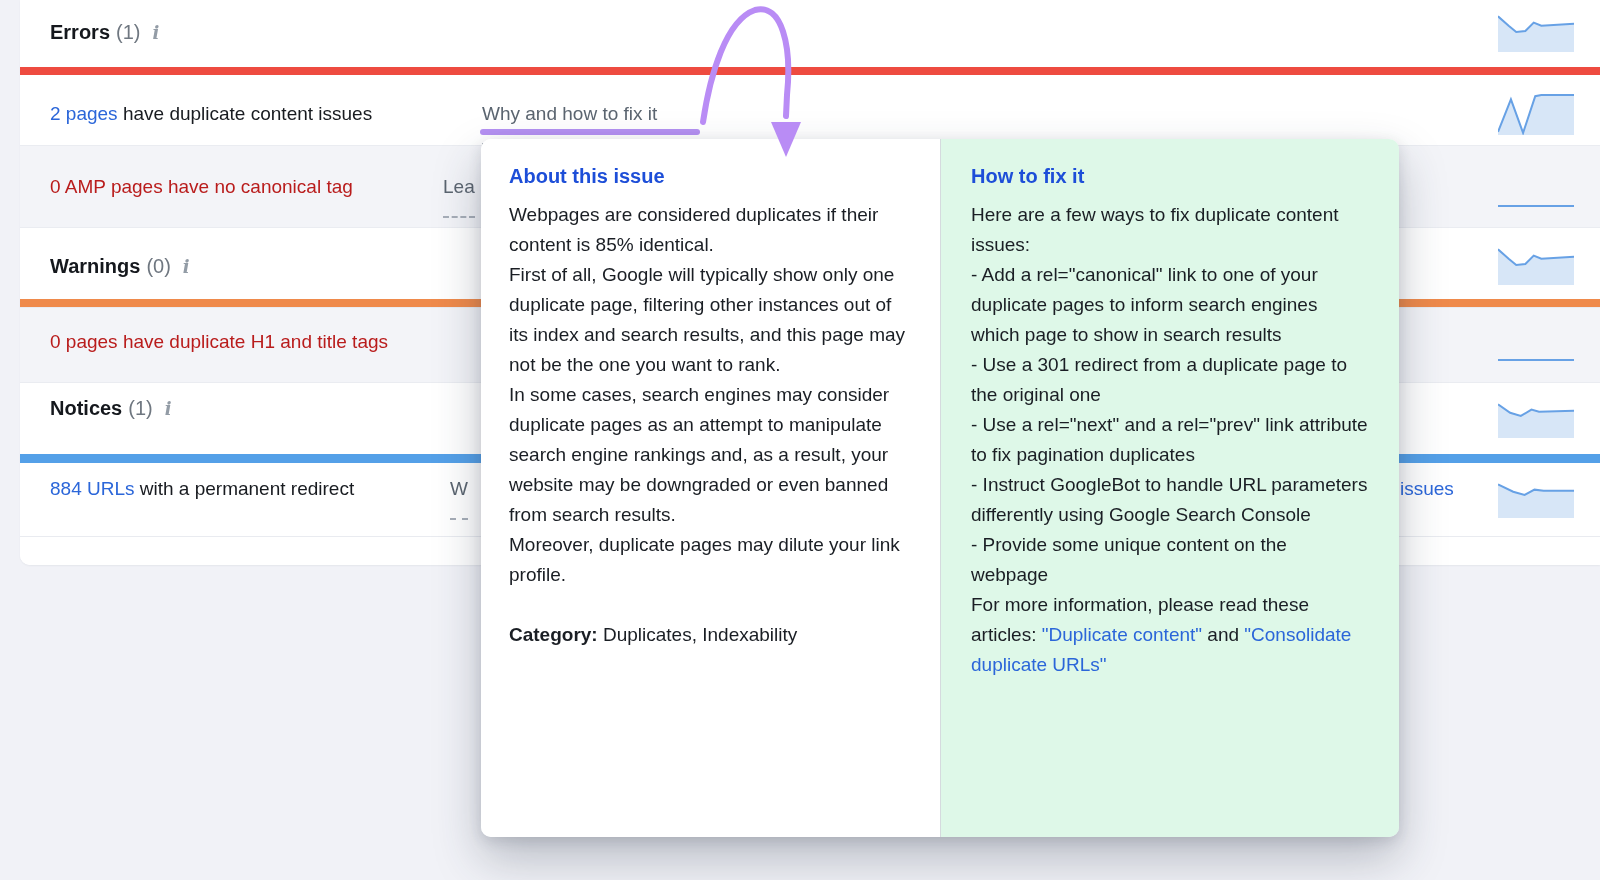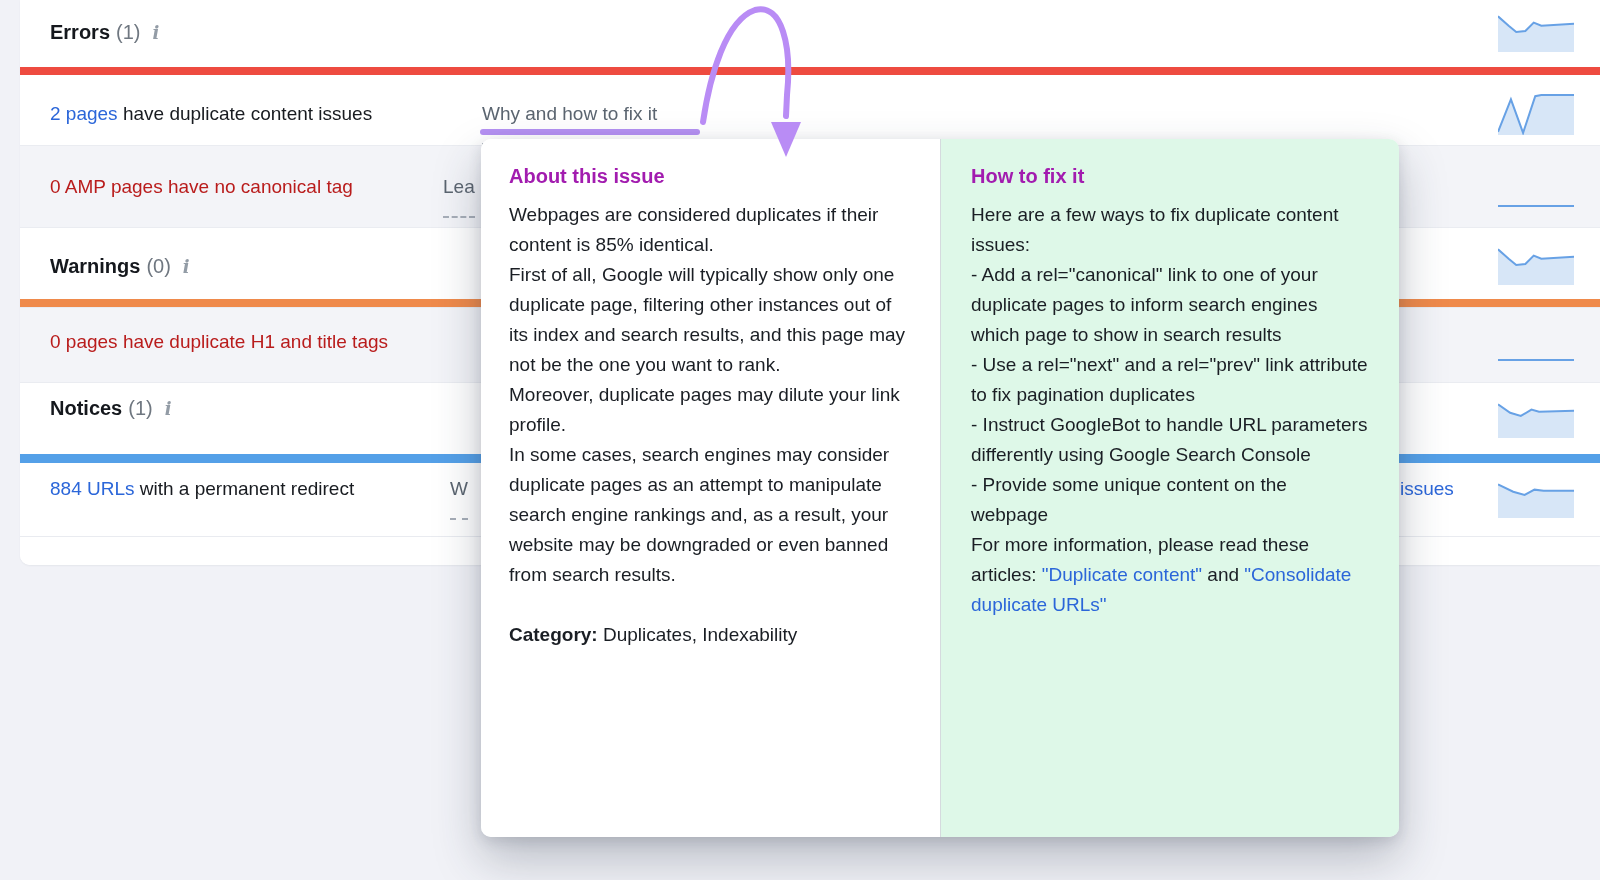--- a/index.html
+++ b/index.html
@@ -29,21 +29,21 @@
   
   .spark { position:absolute; left:1478px; width:76px; height:42px; }
   .spark svg { width:100%; height:100%; display:block; }
 
   
   .popup { position:absolute; left:481px; top:139px; width:918px; height:698px;
            border-radius:10px; display:flex; overflow:hidden;
            box-shadow:0 22px 48px rgba(40,50,70,.28), 0 4px 14px rgba(40,50,70,.14); z-index:5; }
   .popup-left { width:460px; background:#ffffff; padding:26px 28px; border-right:1px solid #d5dade; }
   .popup-right { flex:1; padding:26px 30px; }
-  .popup h3 { font-size:20px; font-weight:bold; color:#a21caf; margin-bottom:12px; }
+  .popup h3 { font-size:20px; font-weight:bold; color:#1d4ed8; margin-bottom:12px; }
   .popup .body { font-size:19px; line-height:30px; color:#1a1e24; }
   .category-line { margin-top:30px; font-size:19px; line-height:30px; color:#1a1e24; }
   .category-line b { font-weight:bold; }
   .popup a { color:#2b66d9; text-decoration:none; cursor:pointer; }
 
   
   .arrow-layer { position:absolute; left:640px; top:0; width:220px; height:170px; z-index:9; pointer-events:none; }
 </style>
 </head>
 <body>
@@ -149,32 +149,33 @@
         </svg>
       </div>
   </div>
 
   <div class="popup">
     <div class="popup-left">
       <h3>About this issue</h3>
       <div class="body">
         <div>Webpages are considered duplicates if their content is 85% identical.</div>
         <div>First of all, Google will typically show only one duplicate page, filtering other instances out of its index and search results, and this page may not be the one you want to rank.</div>
+        <div>In some cases, search engines may consider duplicate pages as an attempt to manipulate search engine rankings and, as a result, your website may be downgraded or even banned from search results.</div>
         <div>Moreover, duplicate pages may dilute your link profile.</div>
-        <div>In some cases, search engines may consider duplicate pages as an attempt to manipulate search engine rankings and, as a result, your website may be downgraded or even banned from search results.</div>
       </div>
       <div class="category-line">
         <b>Category:</b><span> Duplicates, Indexability</span>
       </div>
     </div>
     <div class="popup-right" style="background-color: rgb(222, 248, 232);">
       <h3>How to fix it</h3>
       <div class="body">
         <div>Here are a few ways to fix duplicate content issues:</div>
         <div>- Add a rel="canonical" link to one of your duplicate pages to inform search engines which page to show in search results</div>
+        <div>- Use a 301 redirect from a duplicate page to the original one</div>
         <div>- Use a rel="next" and a rel="prev" link attribute to fix pagination duplicates</div>
         <div>- Instruct GoogleBot to handle URL parameters differently using Google Search Console</div>
         <div>- Provide some unique content on the webpage</div>
         <div>
           <span>For more information, please read these articles: </span><a>"Duplicate content"</a><span> and </span><a>"Consolidate duplicate URLs"</a>
         </div>
       </div>
     </div>
   </div>
 

